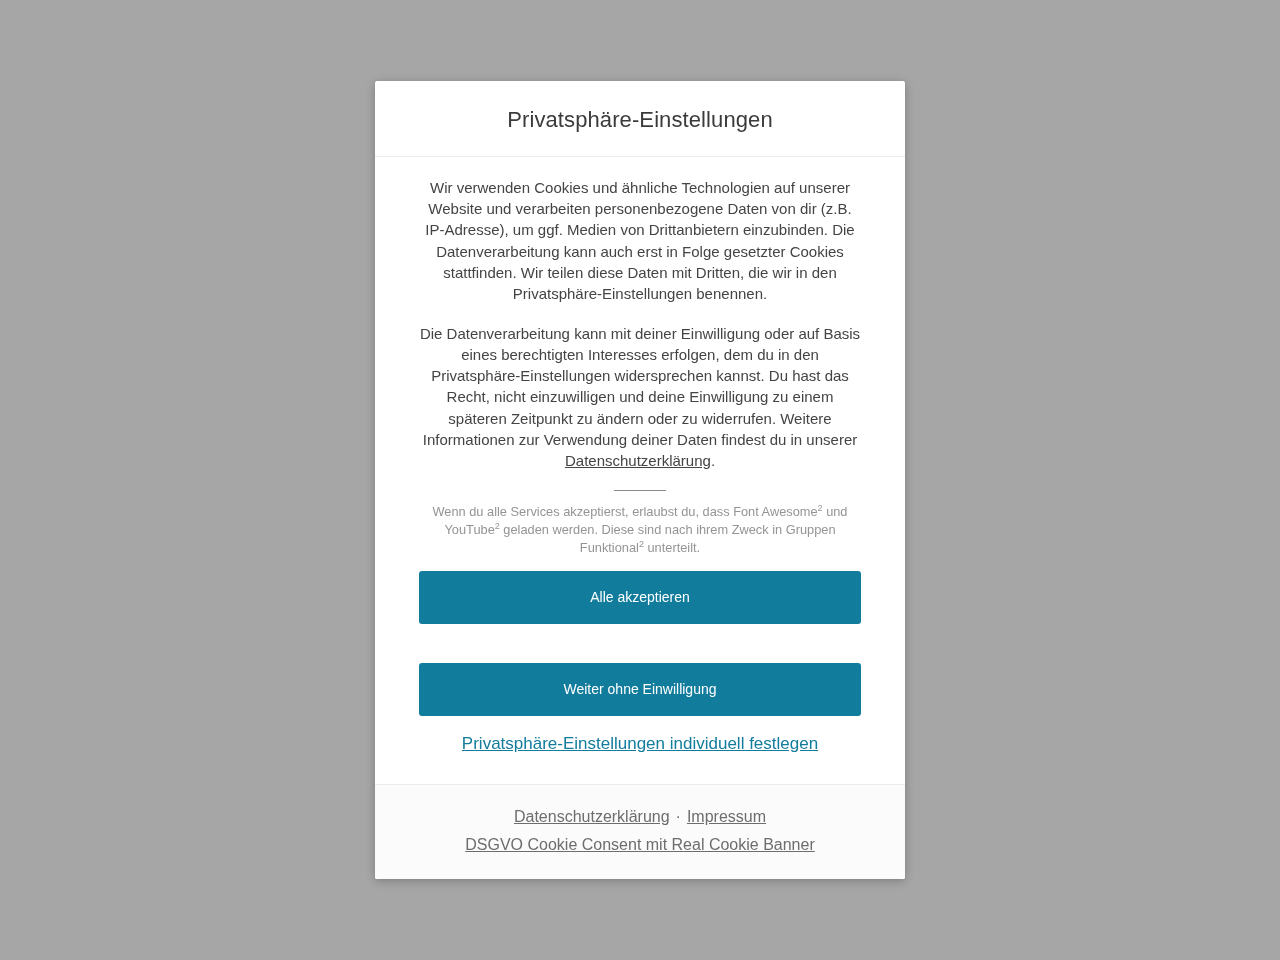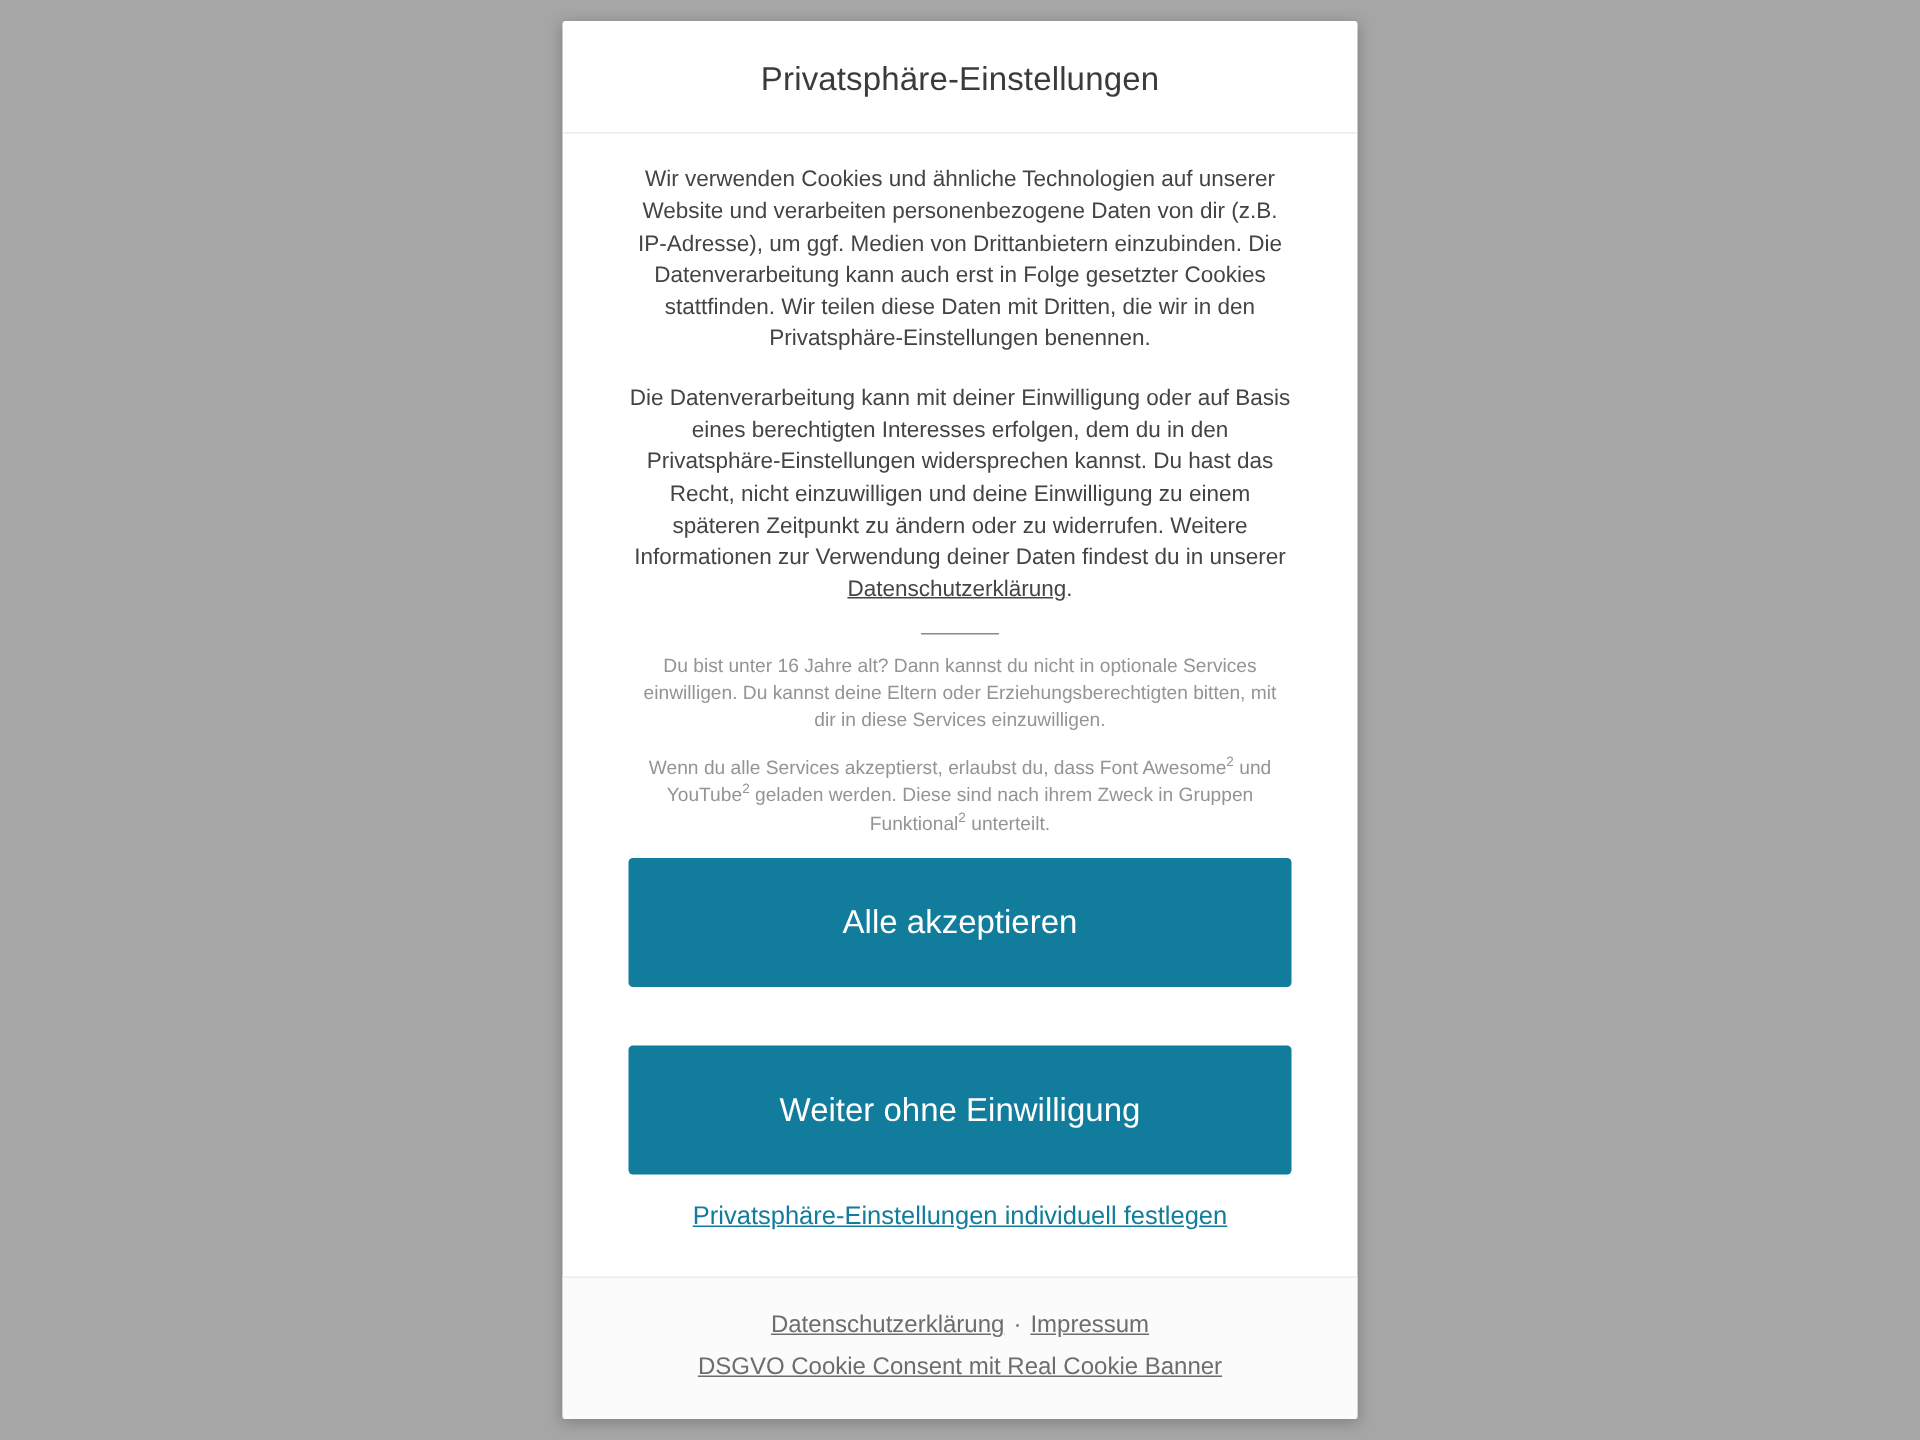--- a/index.html
+++ b/index.html
@@ -86,22 +86,22 @@
 
   .btn {
     display: block;
     width: 100%;
     box-sizing: border-box;
     background: #127c9c;
     color: #ffffff;
     border: none;
     border-radius: 3px;
     font-family: "Liberation Sans", sans-serif;
-    font-size: 22px;
-    padding: 30px 10px;
+    font-size: 14px;
+    padding: 18px 10px;
     margin: 0 0 14px 0;
     cursor: pointer;
     text-align: center;
     line-height: 1.2;
   }
   .btn:last-of-type { margin-bottom: 12px; margin-top: 39px; }
 
   .individual-link-wrap {
     text-align: center;
     padding: 6px 0 22px 0;
@@ -145,21 +145,20 @@
     <div class="dialog-body">
 
       <p class="para">Wir verwenden Cookies und ähnliche Technologien auf unserer Website und verarbeiten personenbezogene Daten von dir (z.B. IP-Adresse), um ggf. Medien von Drittanbietern einzubinden. Die Datenverarbeitung kann auch erst in Folge gesetzter Cookies stattfinden. Wir teilen diese Daten mit Dritten, die wir in den Privatsphäre-Einstellungen benennen.</p>
 
       <p class="para">
         <span>Die Datenverarbeitung kann mit deiner Einwilligung oder auf Basis eines berechtigten Interesses erfolgen, dem du in den Privatsphäre-Einstellungen widersprechen kannst. Du hast das Recht, nicht einzuwilligen und deine Einwilligung zu einem späteren Zeitpunkt zu ändern oder zu widerrufen. Weitere Informationen zur Verwendung deiner Daten findest du in unserer </span><a class="inline-link" href="#">Datenschutzerklärung</a><span>.</span>
       </p>
 
       <div class="divider"></div>
 
-      <p class="small-note">Du bist unter 16 Jahre alt? Dann kannst du nicht in optionale Services einwilligen. Du kannst deine Eltern oder Erziehungsberechtigten bitten, mit dir in diese Services einzuwilligen.</p>
 
       <p class="small-note">
         <span>Wenn du alle Services akzeptierst, erlaubst du, dass Font Awesome</span><sup>2</sup><span> und YouTube</span><sup>2</sup><span> geladen werden. Diese sind nach ihrem Zweck in Gruppen Funktional</span><sup>2</sup><span> unterteilt.</span>
       </p>
 
       <button class="btn" type="button">Alle akzeptieren</button>
       <button class="btn" type="button">Weiter ohne Einwilligung</button>
 
       <div class="individual-link-wrap">
         <a class="individual-link" href="#">Privatsphäre-Einstellungen individuell festlegen</a>

